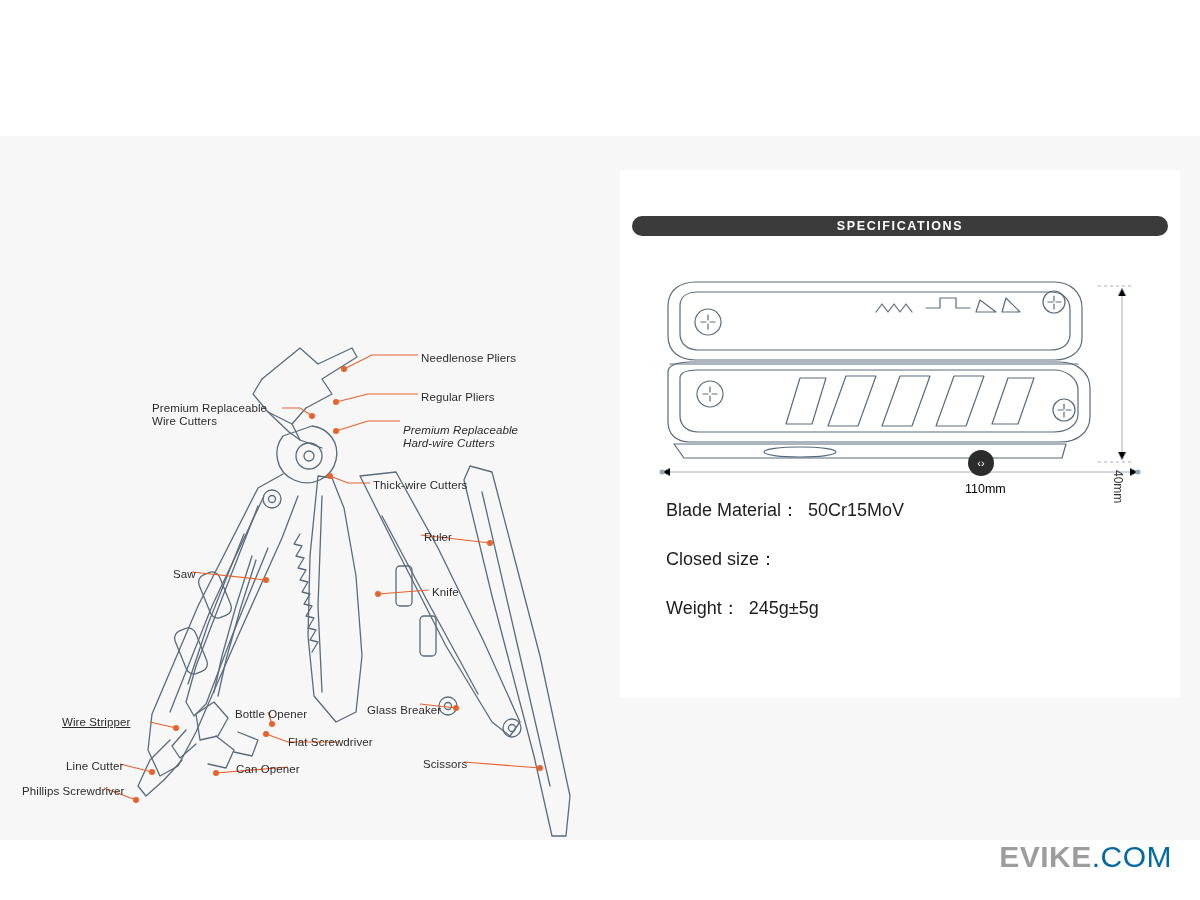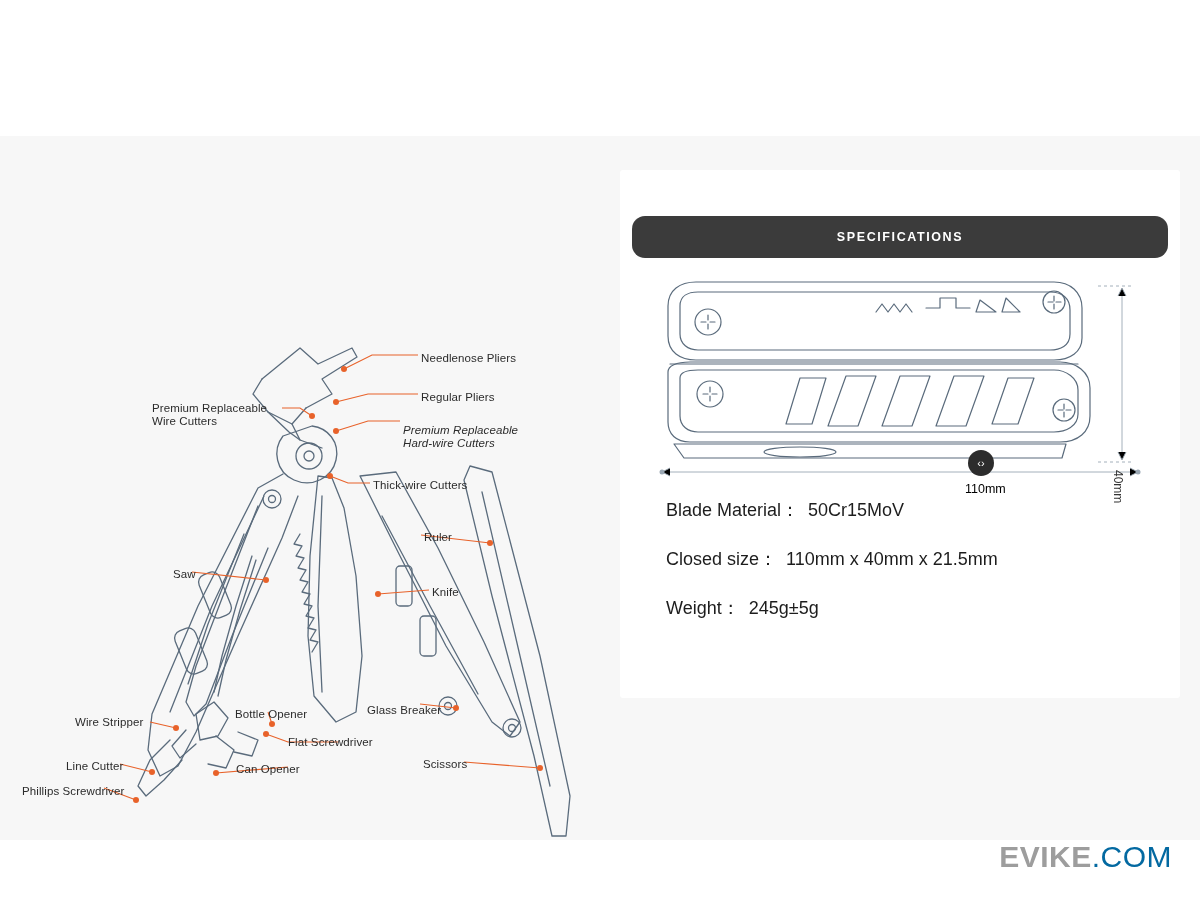--- a/index.html
+++ b/index.html
@@ -21,21 +21,21 @@
     position:absolute;font-size:11.5px;color:#2b2b2b;white-space:nowrap;
     line-height:13px;letter-spacing:.1px;
   }
   .lbl.two{white-space:normal;width:125px;}
   
   .spec-card{
     position:absolute;left:620px;top:170px;width:560px;height:528px;
     background:#ffffff;border-radius:3px;
   }
   .spec-header{
-    position:absolute;left:12px;top:46px;width:536px;height:42px;
+    position:absolute;left:12px;top:46px;width:536px;height:20px;
     background:#3b3b3b;border-radius:13px;
     display:flex;align-items:center;justify-content:center;
   }
   .spec-header span{
     color:#ffffff;font-size:12.5px;font-weight:bold;letter-spacing:1.6px;
   }
   .tool-img{position:absolute;left:30px;top:96px;}
   .dim-v{
     position:absolute;left:505px;top:300px;
     font-size:12px;color:#333;
@@ -156,21 +156,21 @@
   </svg>
 
   <div class="lbl" style="left:421px;top:216px;">Needlenose Pliers</div>
   <div class="lbl" style="left:421px;top:255px;">Regular Pliers</div>
   <div class="lbl two" style="left:152px;top:266px;">Premium Replaceable Wire Cutters</div>
   <div class="lbl two" style="left:403px;top:288px;font-style:italic;">Premium Replaceable Hard-wire Cutters</div>
   <div class="lbl" style="left:373px;top:343px;">Thick-wire Cutters</div>
   <div class="lbl" style="left:424px;top:395px;">Ruler</div>
   <div class="lbl" style="left:173px;top:432px;">Saw</div>
   <div class="lbl" style="left:432px;top:450px;">Knife</div>
-  <div class="lbl" style="left:75px;top:580px;">Wire Stripper</div>
+  <div class="lbl" style="left:62px;top:580px;text-decoration:underline;">Wire Stripper</div>
   <div class="lbl" style="left:235px;top:572px;">Bottle Opener</div>
   <div class="lbl" style="left:367px;top:568px;">Glass Breaker</div>
   <div class="lbl" style="left:288px;top:600px;">Flat Screwdriver</div>
   <div class="lbl" style="left:66px;top:624px;">Line Cutter</div>
   <div class="lbl" style="left:236px;top:627px;">Can Opener</div>
   <div class="lbl" style="left:423px;top:622px;">Scissors</div>
   <div class="lbl" style="left:22px;top:649px;">Phillips Screwdriver</div>
 </div>
 
 <div class="spec-card">
@@ -232,21 +232,20 @@
   <div class="arrow-badge">‹›</div>
   <div class="dim-h">110mm</div>
 
   <div class="spec-list">
     <div class="spec-row">
       <span class="spec-key">Blade Material：</span>
       <span class="spec-val">50Cr15MoV</span>
     </div>
     <div class="spec-row">
       <span class="spec-key">Closed size：</span>
-      <span class="spec-val">110mm x 40mm x 21.5mm</span>
     </div>
     <div class="spec-row">
       <span class="spec-key">Weight：</span>
       <span class="spec-val">245g±5g</span>
     </div>
   </div>
 </div>
 
 <div class="watermark">
   <span>EVIKE</span><span class="dim">.COM</span>

